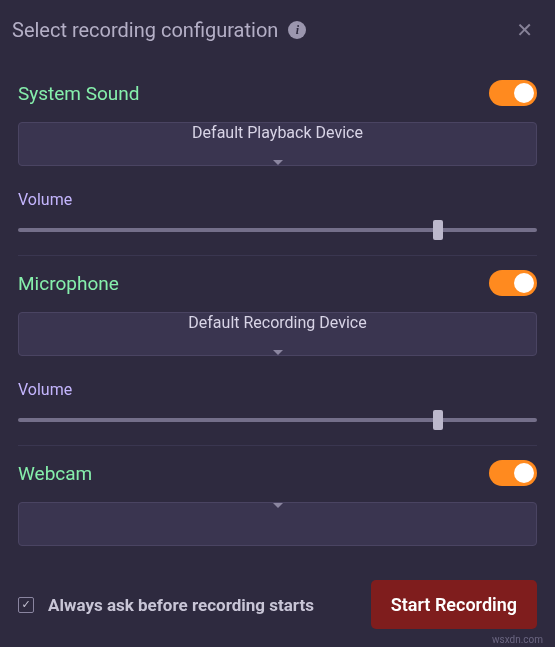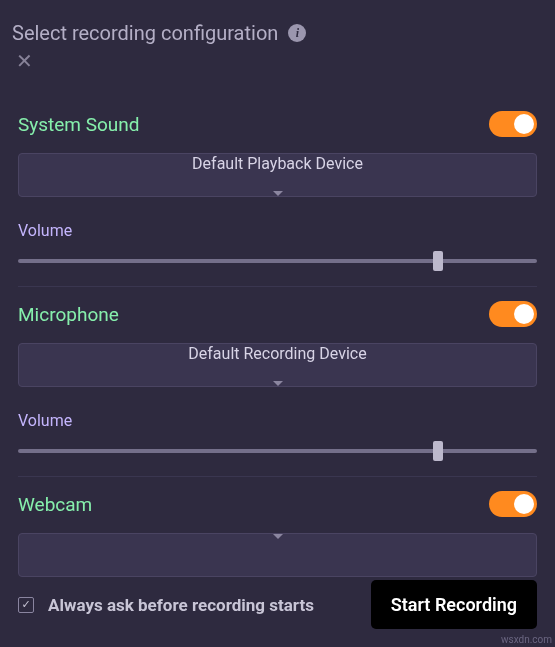--- a/index.html
+++ b/index.html
@@ -11,23 +11,23 @@
     body {
       width: 555px;
       height: 647px;
       background: #2e2a3f;
       color: #c8c5d6;
       overflow: hidden;
       position: relative;
     }
     .header {
       display: flex;
-      justify-content: space-between;
-      padding: 21px 18px 10px 12px;
-      flex-direction: column;
+      align-items: center;
+      justify-content: space-between;
+      padding: 14px 18px 10px 12px;
     }
     .header-left {
       display: flex;
       align-items: center;
       gap: 10px;
     }
     .title {
       font-size: 20px;
       font-weight: 400;
       color: #b4afc6;
@@ -172,33 +172,33 @@
       font-size: 11px;
       color: #c8c5d6;
       line-height: 1;
     }
     .ask-label {
       font-size: 17px;
       color: #c8c5d6;
       font-weight: bold;
     }
     .start-btn {
-      background: #000000;
+      background: #7f1d1d;
       color: #fff;
       border: none;
       border-radius: 5px;
       padding: 14px 20px;
       font-size: 18px;
       font-weight: 600;
       cursor: pointer;
     }
     .watermark {
       position: absolute;
       bottom: 2px;
-      right: 3px;
+      right: 12px;
       font-size: 10px;
       color: #6a6580;
     }
   </style>
 </head>
 <body>
 
 <div class="header">
   <div class="header-left">
     <span class="title">Select recording configuration</span>

